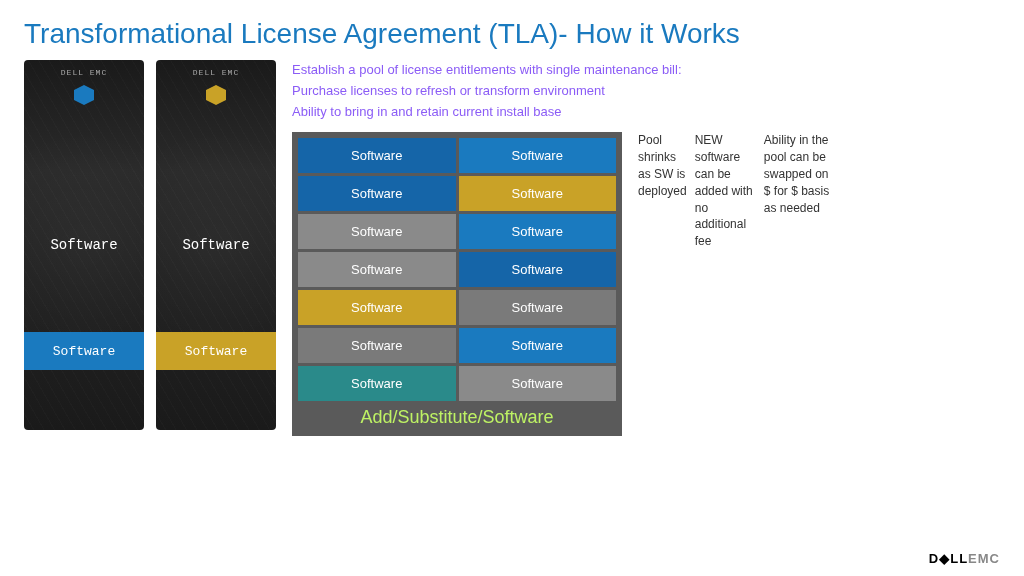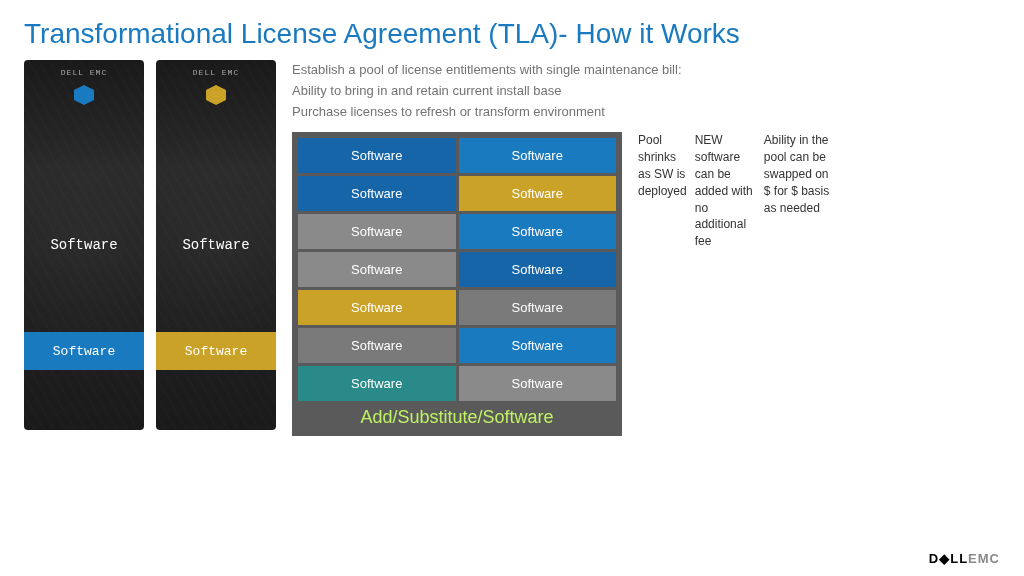--- a/index.html
+++ b/index.html
@@ -119,21 +119,21 @@
       flex-direction: column;
       flex: 1;
     }
 
     .bullet-points {
       margin-bottom: 10px;
     }
 
     .bullet-points p {
       font-size: 13px;
-      color: #737373;
+      color: #8b5cf6;
       line-height: 1.6;
     }
 
     .content-area {
       display: flex;
       flex-direction: row;
       gap: 16px;
       align-items: flex-start;
     }
 
@@ -235,22 +235,22 @@
       <div class="server-middle-label">Software</div>
       <div class="server-bottom-bar gold">
         <span>Software</span>
       </div>
     </div>
   </div>
 
   <div class="right-section">
     <div class="bullet-points">
       <p>Establish a pool of license entitlements with single maintenance bill:</p>
+      <p>Purchase licenses to refresh or transform environment</p>
       <p>Ability to bring in and retain current install base</p>
-      <p>Purchase licenses to refresh or transform environment</p>
     </div>
 
     <div class="content-area">
 
       <div class="pool-grid-container">
         <div class="pool-grid" id="pool-grid-cells">
         <div class="pool-cell cell-blue-dark">Software</div>
             <div class="pool-cell cell-blue">Software</div>
             <div class="pool-cell cell-blue-dark">Software</div>
             <div class="pool-cell cell-gold">Software</div>

